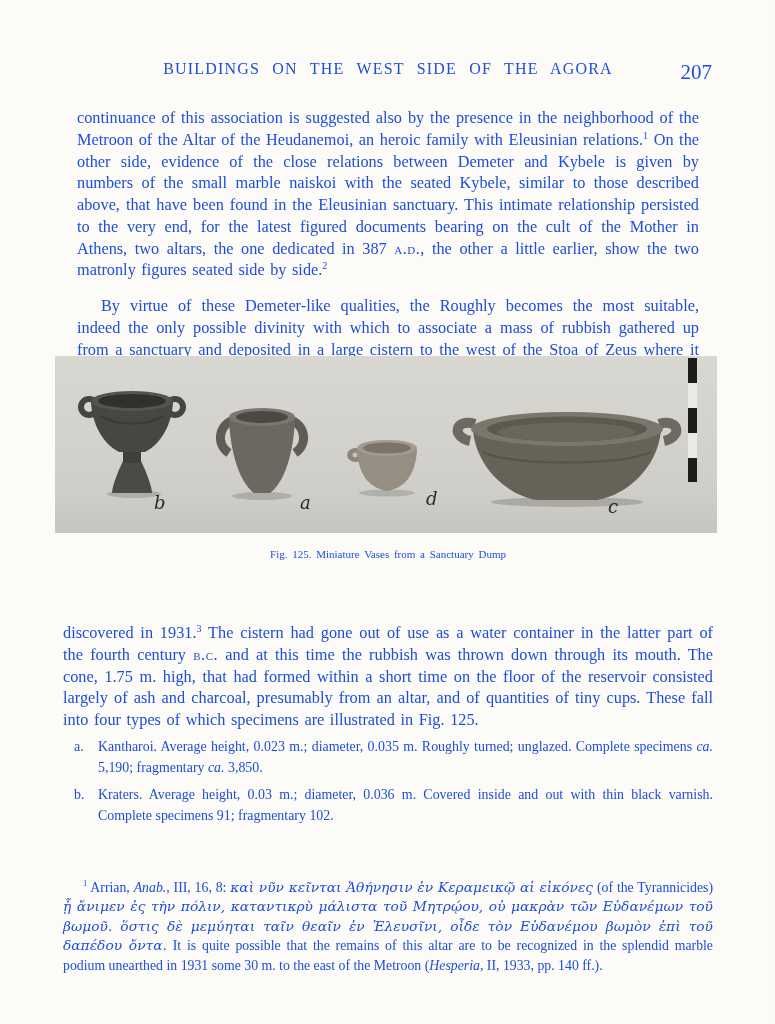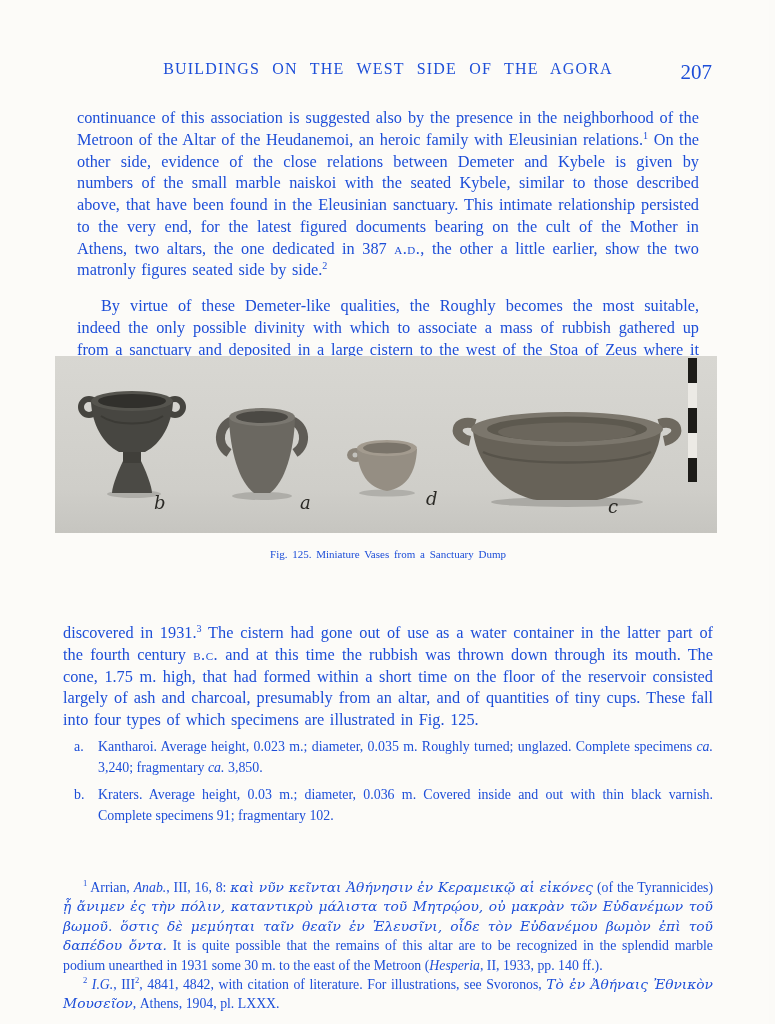--- a/index.html
+++ b/index.html
@@ -188,26 +188,25 @@
     </svg>
   </figure>
 
   <div class="caption">Fig. 125.  Miniature Vases from a Sanctuary Dump</div>
 
   <p class="para3 bodytext"><span class="">discovered in 1931.</span><sup class="fnref">3</sup><span class="">  The cistern had gone out of use as a water container in the latter part of the fourth century </span><span class="sc">b.c.</span><span class=""> and at this time the rubbish was thrown down through its mouth.  The cone, 1.75 m. high, that had formed within a short time on the floor of the reservoir consisted largely of ash and charcoal, presumably from an altar, and of quantities of tiny cups.  These fall into four types of which specimens are illustrated in Fig. 125.</span></p>
 
   <div class="specimens">
     <div class="spec-item">
       <span class="spec-label">a.</span>
-      <span><span class="">Kantharoi.  Average height, 0.023 m.; diameter, 0.035 m.  Roughly turned; unglazed.  Complete specimens </span><span class="i">ca.</span><span class=""> 3,240; fragmentary </span><span class="i">ca.</span><span class=""> 3,850.</span></span>
+      <span><span class="">Kantharoi.  Average height, 0.023 m.; diameter, 0.035 m.  Roughly turned; unglazed.  Complete specimens </span><span class="i">ca.</span><span class=""> 5,190; fragmentary </span><span class="i">ca.</span><span class=""> 3,850.</span></span>
     </div>
     <div class="spec-item">
       <span class="spec-label">b.</span>
       <span><span class="">Kraters.  Average height, 0.03 m.; diameter, 0.036 m.  Covered inside and out with thin black varnish.  Complete specimens 91; fragmentary 102.</span></span>
     </div>
   </div>
 
   <div class="footnotes">
     <p class="footnote"><sup class="fnref">1</sup><span class=""> Arrian, </span><span class="i">Anab.</span><span class="">, III, 16, 8: </span><span class="gk">καὶ νῦν κεῖνται Ἀθήνησιν ἐν Κεραμεικῷ αἱ εἰκόνες</span><span class=""> (of the Tyrannicides) </span><span class="gk">ᾗ ἄνιμεν ἐς τὴν πόλιν, καταντικρὺ μάλιστα τοῦ Μητρῴου, οὐ μακρὰν τῶν Εὐδανέμων τοῦ βωμοῦ. ὅστις δὲ μεμύηται ταῖν θεαῖν ἐν Ἐλευσῖνι, οἶδε τὸν Εὐδανέμου βωμὸν ἐπὶ τοῦ δαπέδου ὄντα.</span><span class="">  It is quite possible that the remains of this altar are to be recognized in the splendid marble podium unearthed in 1931 some 30 m. to the east of the Metroon (</span><span class="i">Hesperia</span><span class="">, II, 1933, pp. 140 ff.).</span></p>
-    <p class="footnote"><sup class="fnref">2</sup><span class=""> </span><span class="i">I.G.</span><span class="">, III</span><sup class="fnref">2</sup><span class="">, 4841, 4842, with citation of literature.  For illustrations, see Svoronos, </span><span class="gk">Τὸ ἐν Ἀθήναις Ἐθνικὸν Μουσεῖον</span><span class="">, Athens, 1904, pl. LXXX.</span></p>
   </div>
 
 </div>
 
 </body></html>

